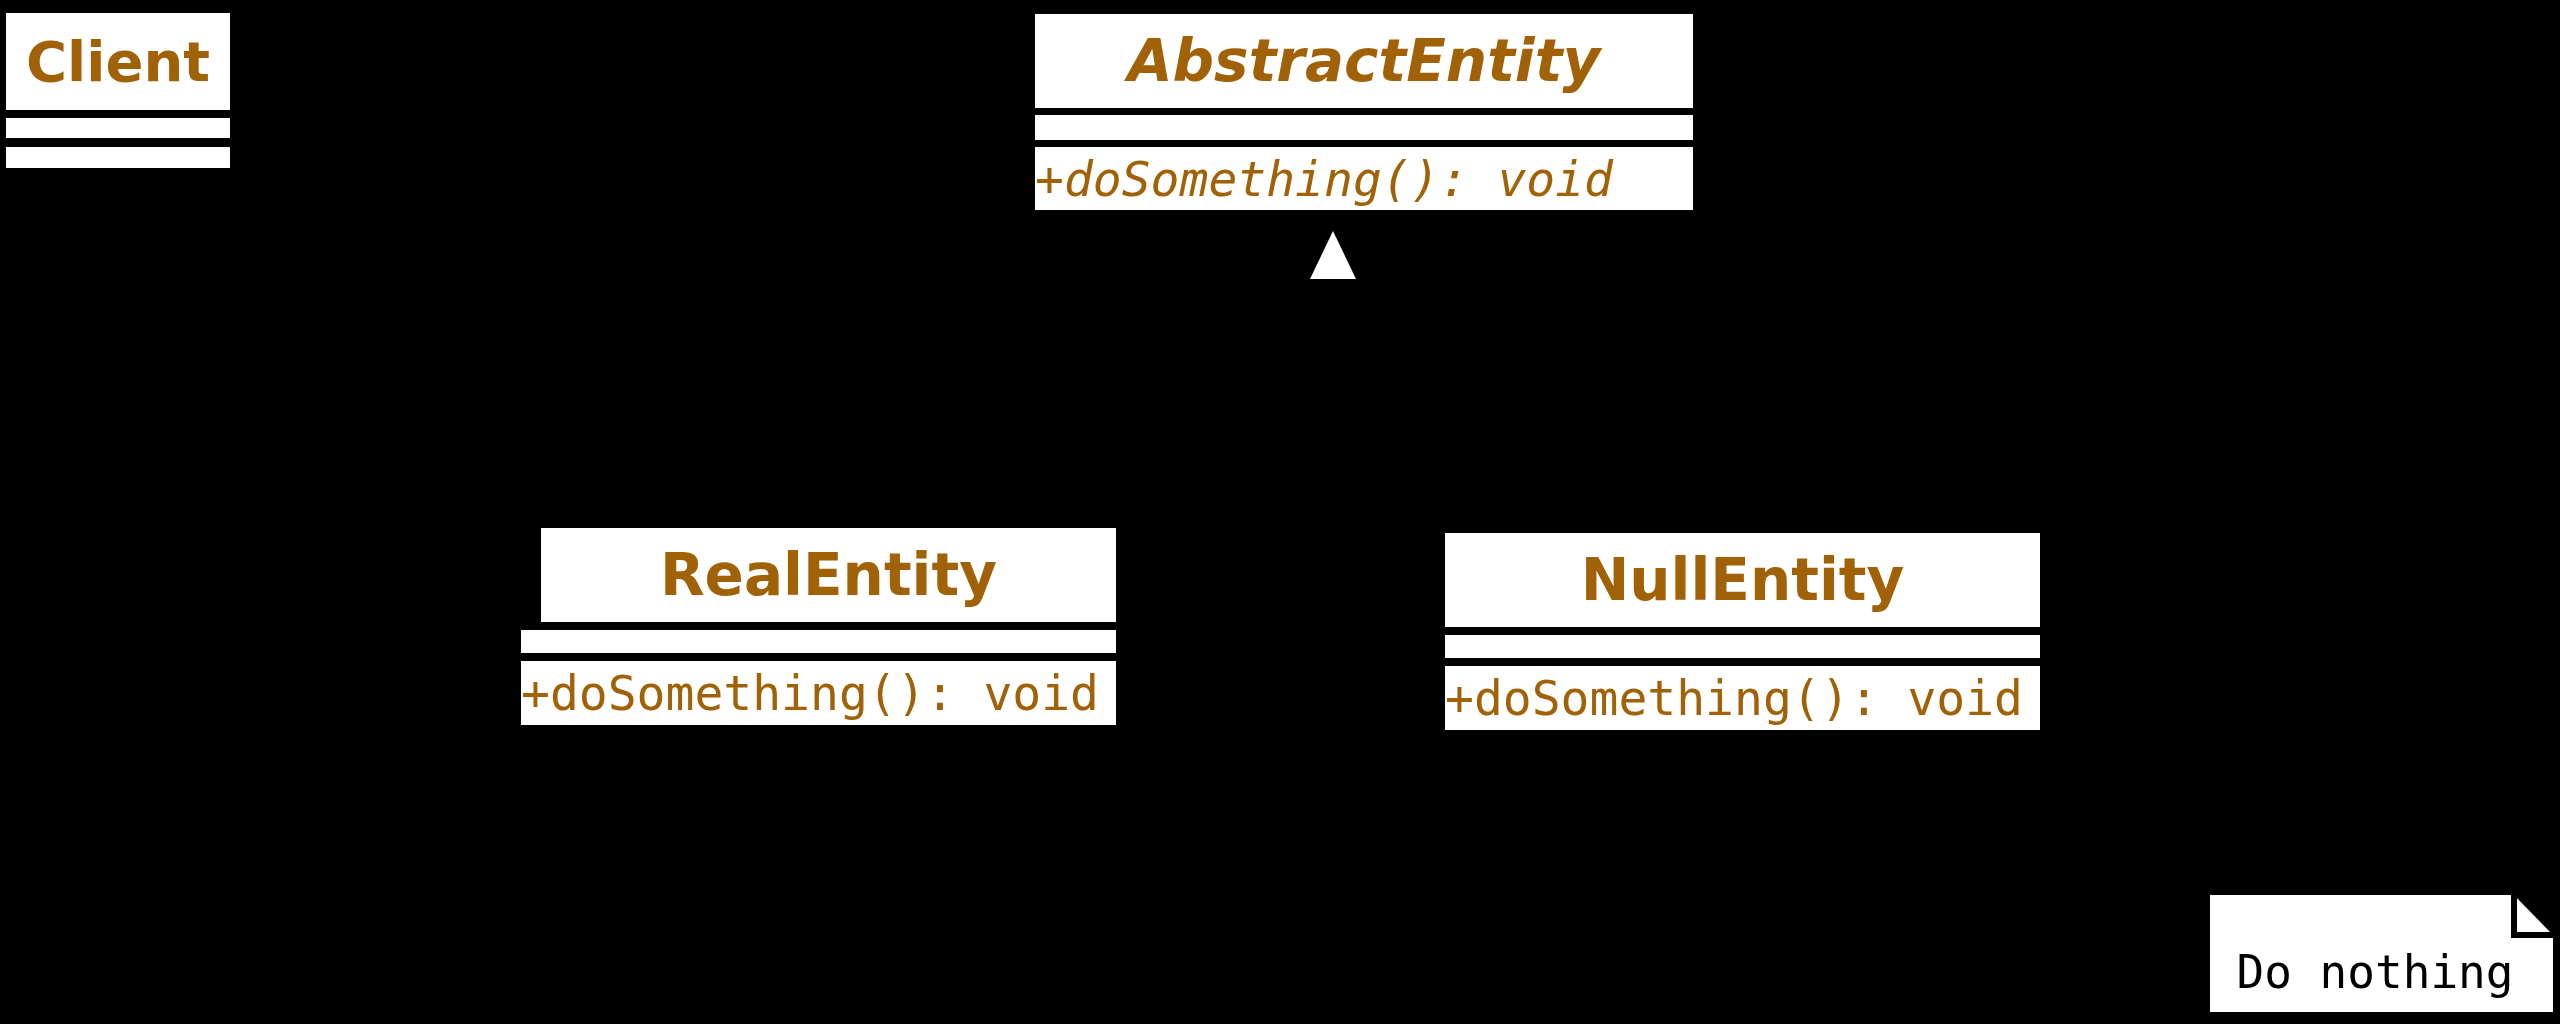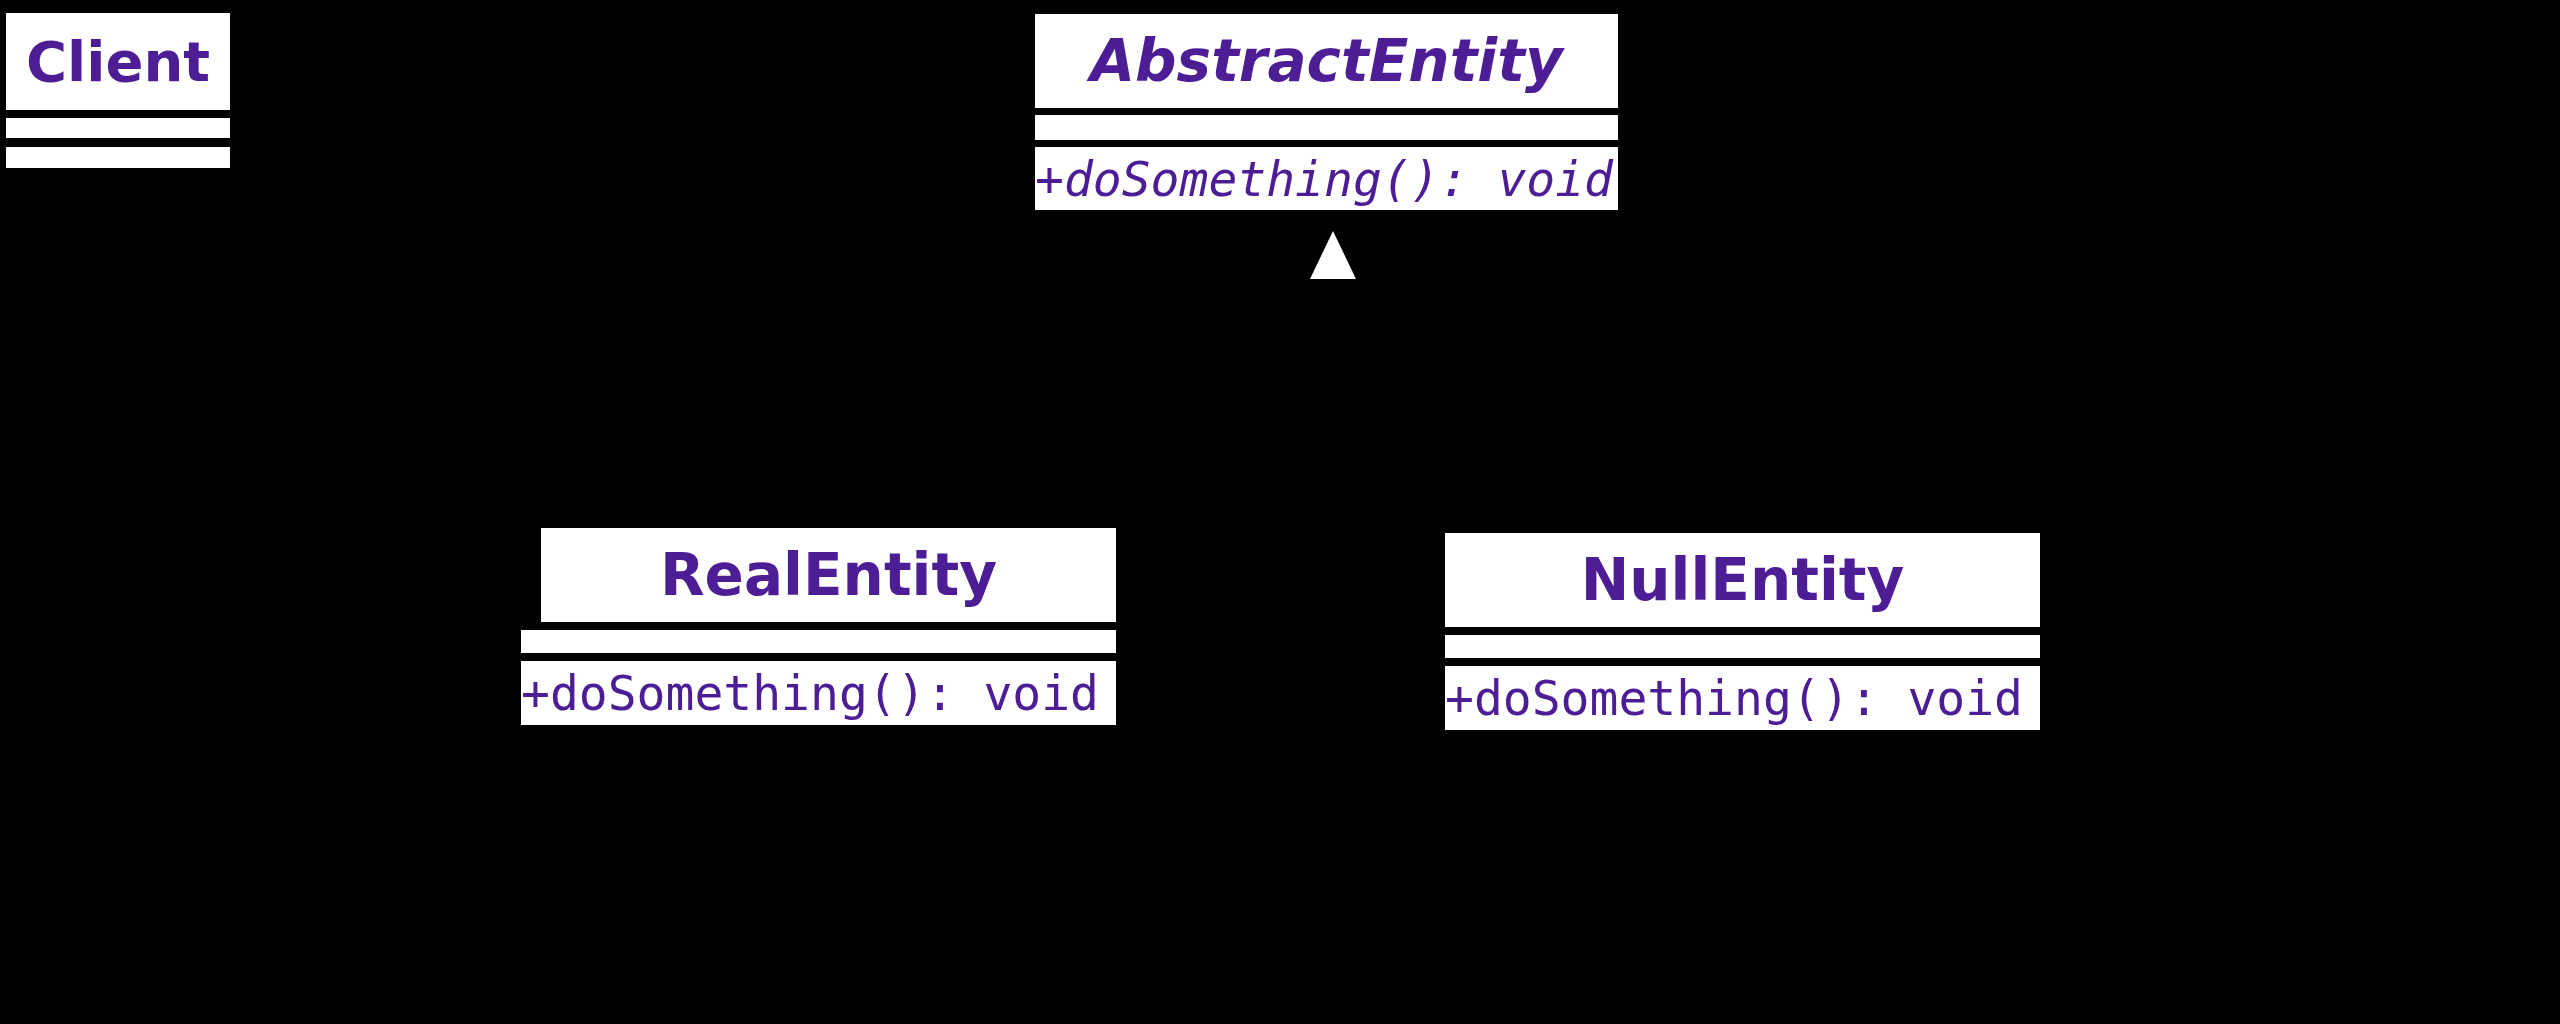--- a/index.html
+++ b/index.html
@@ -8,21 +8,21 @@
     position: relative;
     width: 2560px;
     height: 1024px;
     background: #000;
     overflow: hidden;
     font-family: "DejaVu Sans", "Liberation Sans", sans-serif;
   }
   .uml-class { position: absolute; display: block; }
   .compartment {
     background: #ffffff;
-    color: #4c1d95;
+    color: #a16207;
     overflow: hidden;
   }
   .c-title {
     display: flex;
     align-items: center;
     justify-content: center;
     font-weight: bold;
     font-size: 58px;
     letter-spacing: 0px;
   }
@@ -37,21 +37,21 @@
   }
   .c-ops.abstract { font-style: italic; }
 
   
   #box-client { left: 6px; top: 13px; width: 224px; }
   #box-client .c-title { height: 97px; font-size: 56px; }
   #box-client .c-attrs { height: 20px; margin-top: 8px; }
   #box-client .c-ops   { height: 21px; margin-top: 9px; }
 
   
-  #box-abstract { left: 1035px; top: 14px; width: 583px; }
+  #box-abstract { left: 1035px; top: 14px; width: 658px; }
   #box-abstract .c-title { height: 94px; }
   #box-abstract .c-attrs { height: 25px; margin-top: 7px; }
   #box-abstract .c-ops   { height: 63px; margin-top: 7px; }
 
   
   #box-real { left: 521px; top: 528px; width: 595px; }
   #box-real .c-title { height: 94px; margin-left: 20px; }
   #box-real .c-attrs { height: 23px; margin-top: 8px; }
   #box-real .c-ops   { height: 64px; margin-top: 8px; }
 
@@ -117,14 +117,21 @@
     <div class="compartment c-attrs"></div>
     <div class="compartment c-ops">+doSomething(): void</div>
   </div>
 
   <div class="uml-class" id="box-null">
     <div class="compartment c-title">NullEntity</div>
     <div class="compartment c-attrs"></div>
     <div class="compartment c-ops">+doSomething(): void</div>
   </div>
 
+  <div class="uml-note">
+    <svg width="343" height="117" viewBox="0 0 343 117">
+      <polygon points="0,0 304,0 343,40 343,117 0,117" fill="#ffffff"></polygon>
+      <path d="M304,0 L304,40 L343,40" fill="none" stroke="#000000" stroke-width="6"></path>
+    </svg>
+    <div class="note-text">Do nothing</div>
+  </div>
 
 </div>
 
 </body></html>

